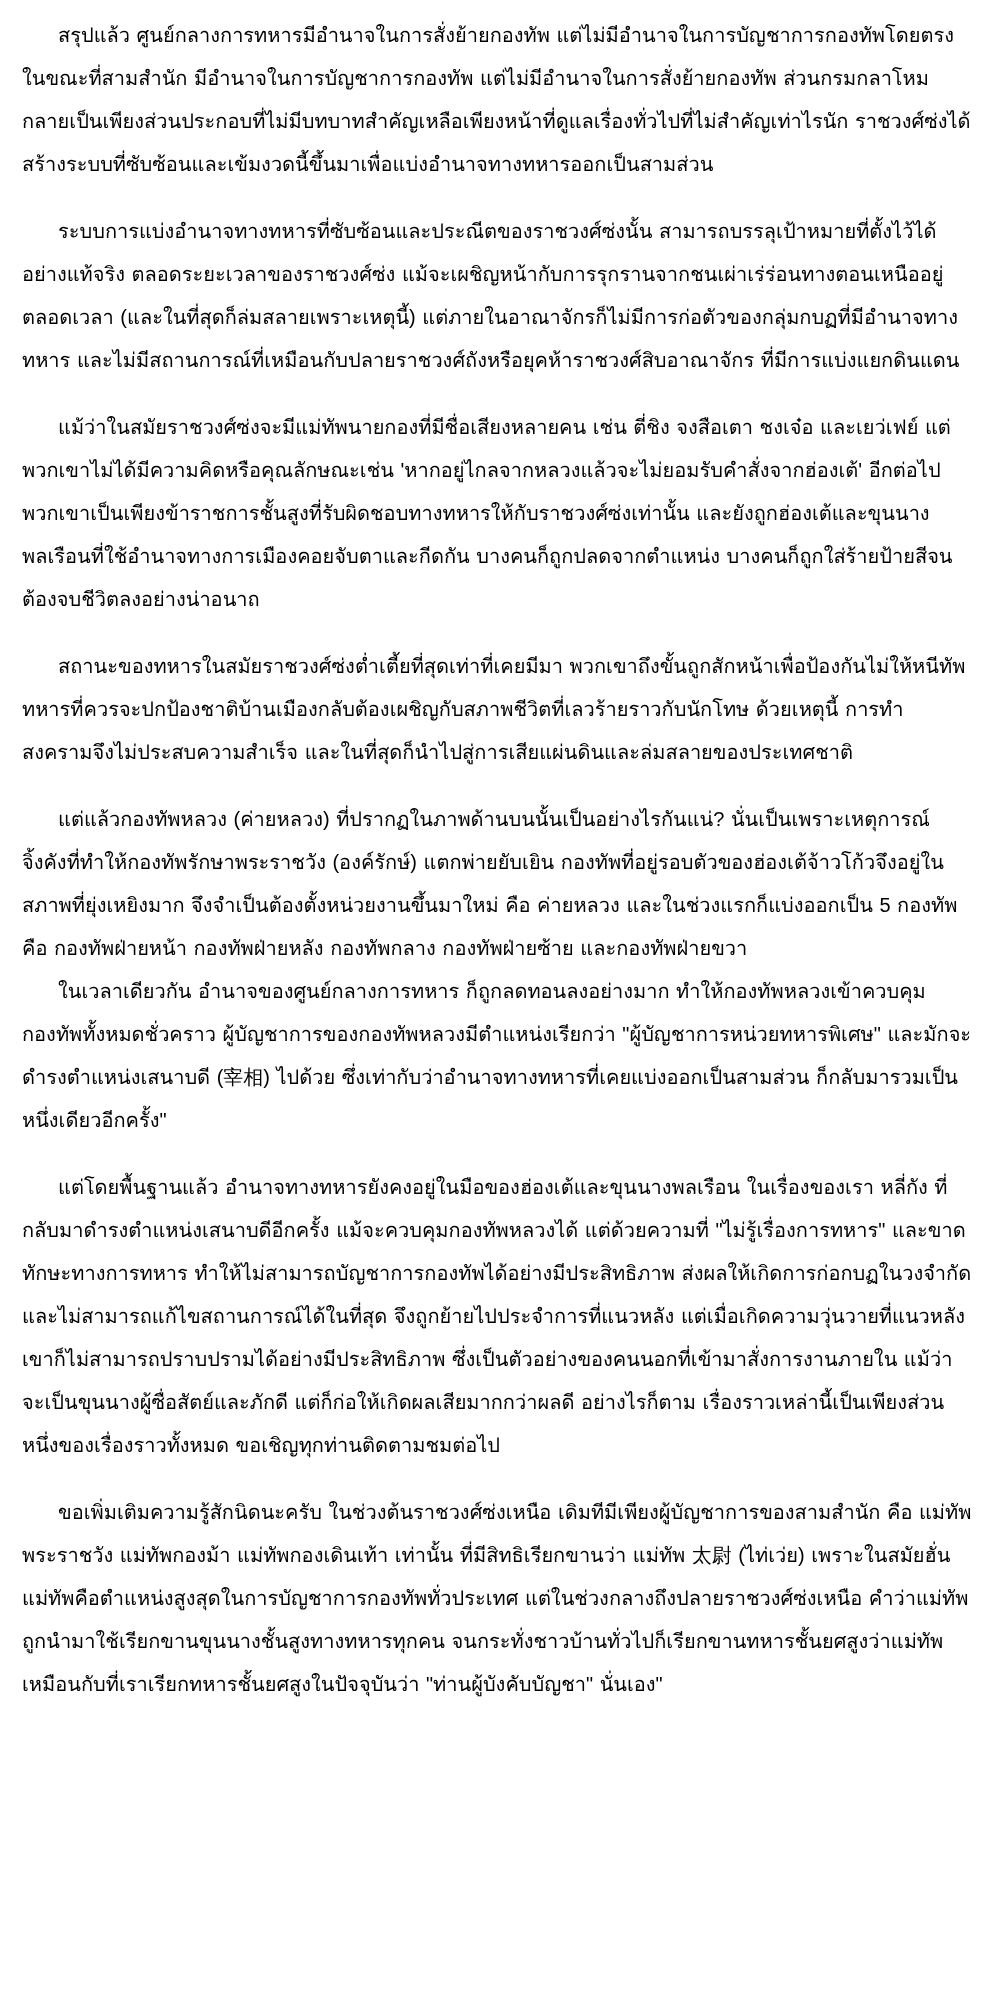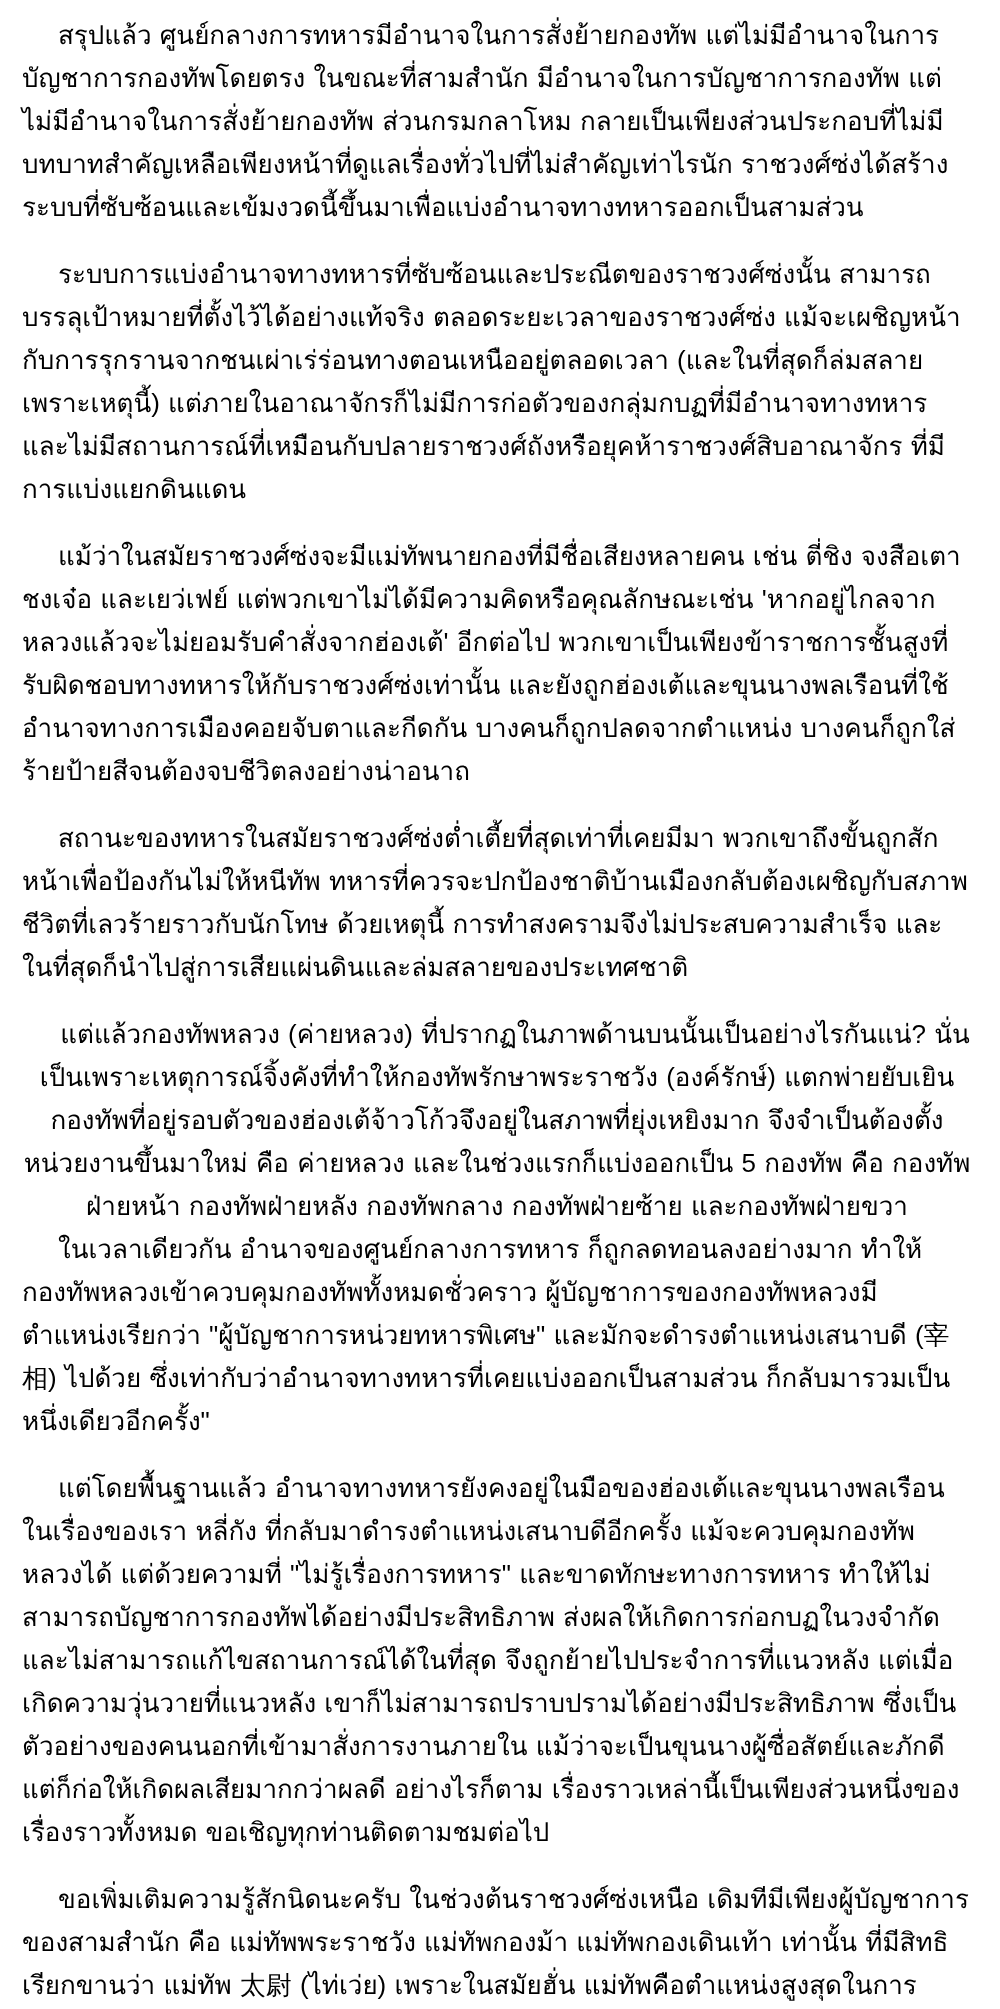--- a/index.html
+++ b/index.html
@@ -14,31 +14,30 @@
     color: #000000;
     -webkit-font-smoothing: antialiased;
   }
   .page {
     box-sizing: border-box;
     width: 1000px;
     padding: 14px 28px 0 22px;
   }
   .body-text p {
     margin: 0 0 24px 0;
-    font-size: 26px;
+    font-size: 20px;
     line-height: 43px;
     text-indent: 36px;
     font-weight: 500;
     letter-spacing: 0px;
     word-spacing: 1px;
     color: #000000;
   }
   .body-text p.no-gap {
     margin-bottom: 0;
-    text-align: center;
   }
 </style>
 </head>
 <body>
 
 <div class="page">
   <div class="body-text">
     <p>สรุปแล้ว ศูนย์กลางการทหารมีอำนาจในการสั่งย้ายกองทัพ แต่ไม่มีอำนาจในการบัญชาการกองทัพโดยตรง ในขณะที่สามสำนัก มีอำนาจในการบัญชาการกองทัพ แต่ไม่มีอำนาจในการสั่งย้ายกองทัพ ส่วนกรมกลาโหม กลายเป็นเพียงส่วนประกอบที่ไม่มีบทบาทสำคัญเหลือเพียงหน้าที่ดูแลเรื่องทั่วไปที่ไม่สำคัญเท่าไรนัก ราชวงศ์ซ่งได้สร้างระบบที่ซับซ้อนและเข้มงวดนี้ขึ้นมาเพื่อแบ่งอำนาจทางทหารออกเป็นสามส่วน</p>
     <p>ระบบการแบ่งอำนาจทางทหารที่ซับซ้อนและประณีตของราชวงศ์ซ่งนั้น สามารถบรรลุเป้าหมายที่ตั้งไว้ได้อย่างแท้จริง ตลอดระยะเวลาของราชวงศ์ซ่ง แม้จะเผชิญหน้ากับการรุกรานจากชนเผ่าเร่ร่อนทางตอนเหนืออยู่ตลอดเวลา (และในที่สุดก็ล่มสลายเพราะเหตุนี้) แต่ภายในอาณาจักรก็ไม่มีการก่อตัวของกลุ่มกบฏที่มีอำนาจทางทหาร และไม่มีสถานการณ์ที่เหมือนกับปลายราชวงศ์ถังหรือยุคห้าราชวงศ์สิบอาณาจักร ที่มีการแบ่งแยกดินแดน</p>
     <p>แม้ว่าในสมัยราชวงศ์ซ่งจะมีแม่ทัพนายกองที่มีชื่อเสียงหลายคน เช่น ตี่ชิง จงสือเตา ชงเจ๋อ และเยว่เฟย์  แต่พวกเขาไม่ได้มีความคิดหรือคุณลักษณะเช่น 'หากอยู่ไกลจากหลวงแล้วจะไม่ยอมรับคำสั่งจากฮ่องเต้' อีกต่อไป พวกเขาเป็นเพียงข้าราชการชั้นสูงที่รับผิดชอบทางทหารให้กับราชวงศ์ซ่งเท่านั้น และยังถูกฮ่องเต้และขุนนางพลเรือนที่ใช้อำนาจทางการเมืองคอยจับตาและกีดกัน บางคนก็ถูกปลดจากตำแหน่ง บางคนก็ถูกใส่ร้ายป้ายสีจนต้องจบชีวิตลงอย่างน่าอนาถ</p>

